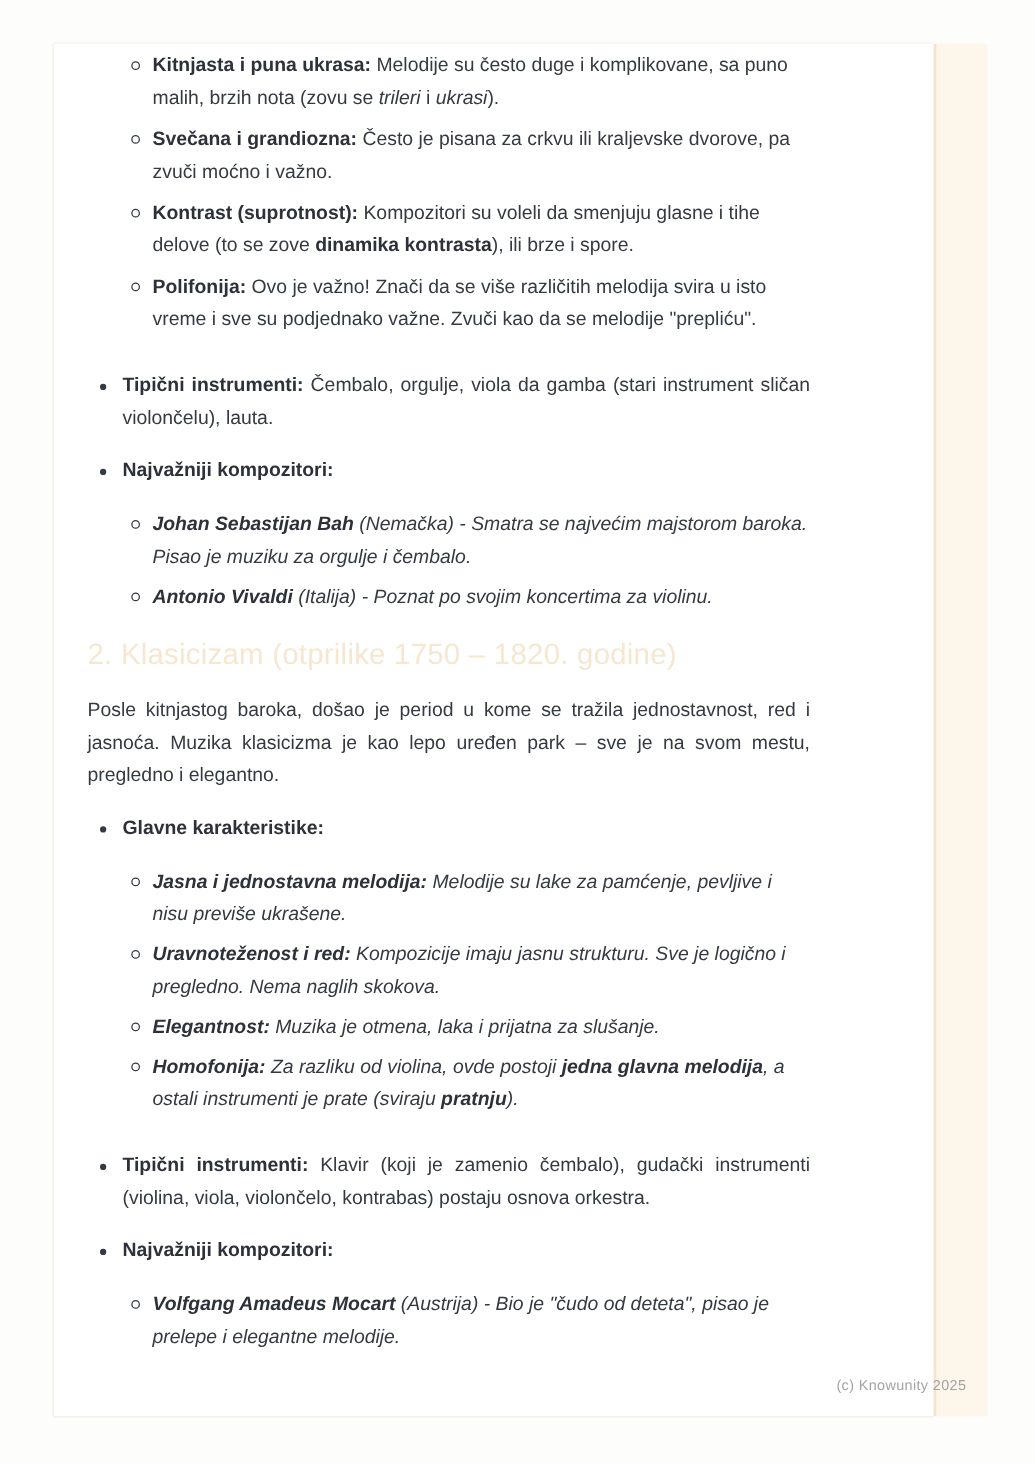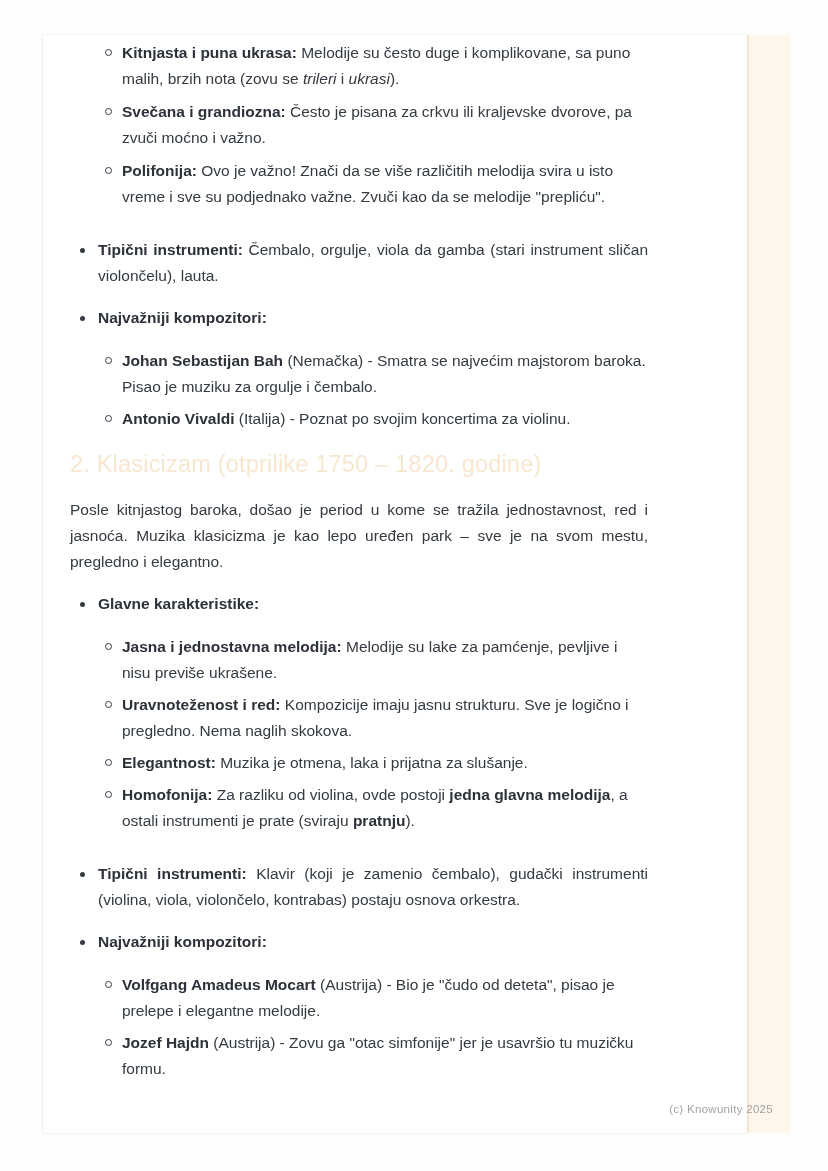--- a/index.html
+++ b/index.html
@@ -57,21 +57,21 @@
     content: "";
     position: absolute; left: 35px; top: 9px;
     width: 7px; height: 7px; border-radius: 50%;
     border: 1.6px solid #343a42; box-sizing: border-box;
     background: transparent;
   }
   .section-a { margin-bottom: 14px; }
 
   
   .sub { margin-top: 17px; }
-  .sub > li { position: relative; padding-left: 24px; margin-bottom: 6px; }
+  .sub > li { position: relative; padding-left: 24px; margin-bottom: 6px; font-style: italic; }
   .sub > li::before {
     content: "";
     position: absolute; left: 7px; top: 9px;
     width: 7px; height: 7px; border-radius: 50%;
     border: 1.6px solid #343a42; box-sizing: border-box;
     background: transparent;
   }
 
   .justify { text-align: justify; margin-top: 27px; }
 
@@ -102,20 +102,23 @@
 <div class="canvas">
   <div class="page-card">
     <div class="content">
 
       <ul class="l2 section-a">
         <li>
           <span class="li-text"><strong>Kitnjasta i puna ukrasa:</strong><span> Melodije su često duge i komplikovane, sa puno malih, brzih nota (zovu se </span><em>trileri</em><span> i </span><em>ukrasi</em><span>).</span></span>
         </li>
         <li>
           <span class="li-text"><strong>Svečana i grandiozna:</strong><span> Često je pisana za crkvu ili kraljevske dvorove, pa zvuči moćno i važno.</span></span>
+        </li>
+        <li>
+          <span class="li-text"><strong>Kontrast (suprotnost):</strong><span> Kompozitori su voleli da smenjuju glasne i tihe delove (to se zove </span><strong>dinamika kontrasta</strong><span>), ili brze i spore.</span></span>
         </li>
         <li>
           <span class="li-text"><strong>Polifonija:</strong><span> Ovo je važno! Znači da se više različitih melodija svira u isto vreme i sve su podjednako važne. Zvuči kao da se melodije "prepliću".</span></span>
         </li>
       </ul>
 
       <ul class="l1">
         <li class="justify">
           <span class="li-text"><strong>Tipični instrumenti:</strong><span> Čembalo, orgulje, viola da gamba (stari instrument sličan violončelu), lauta.</span></span>
         </li>
@@ -156,23 +159,20 @@
         </li>
         <li class="justify">
           <span class="li-text"><strong>Tipični instrumenti:</strong><span> Klavir (koji je zamenio čembalo), gudački instrumenti (violina, viola, violončelo, kontrabas) postaju osnova orkestra.</span></span>
         </li>
         <li>
           <span class="li-text"><strong>Najvažniji kompozitori:</strong></span>
           <ul class="sub">
             <li>
               <span class="li-text"><strong>Volfgang Amadeus Mocart</strong><span> (Austrija) - Bio je "čudo od deteta", pisao je prelepe i elegantne melodije.</span></span>
             </li>
-            <li>
-              <span class="li-text"><strong>Jozef Hajdn</strong><span> (Austrija) - Zovu ga "otac simfonije" jer je usavršio tu muzičku formu.</span></span>
-            </li>
           </ul>
         </li>
       </ul>
 
     </div>
   </div>
 
   <div class="accent-strip"></div>
 
   <div class="footer-credit">(c) Knowunity 2025</div>

